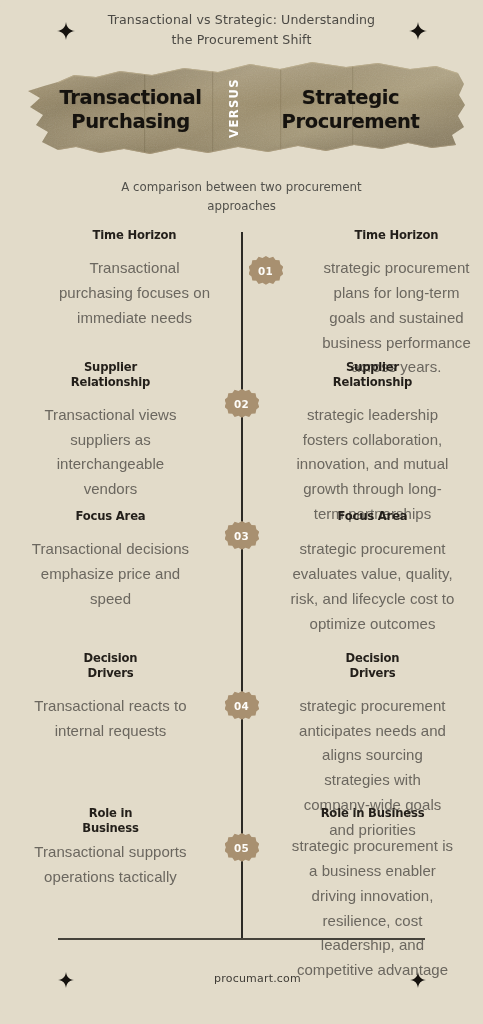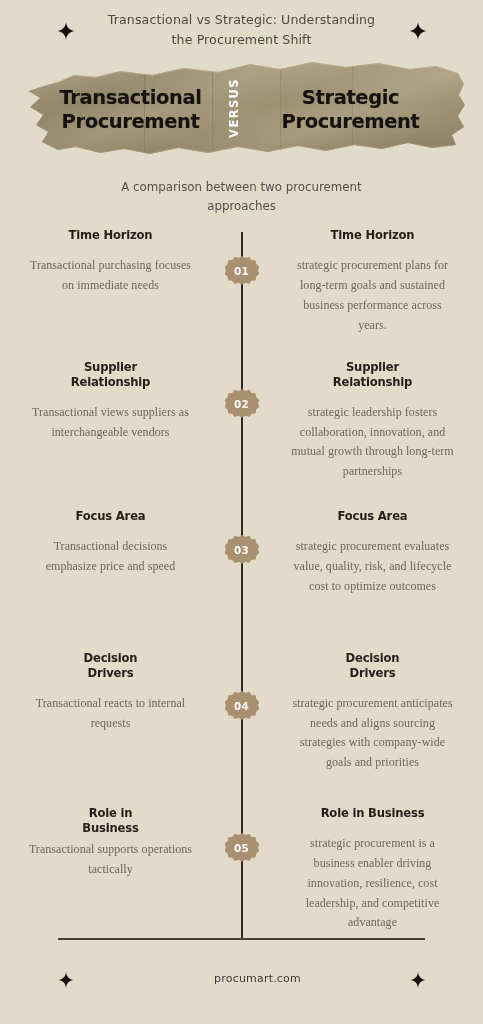--- a/index.html
+++ b/index.html
@@ -162,22 +162,22 @@
     font-weight: bold;
     font-size: 11.6px;
     line-height: 1.28;
     letter-spacing: -0.2px;
     color: #231f1a;
     margin-bottom: 13px;
     white-space: pre-line;
   }
 
   .col p {
-    font-family: Liberation Serif, serif;
-    font-size: 12px;
+    font-family: Liberation Sans, sans-serif;
+    font-size: 15px;
     line-height: 1.66;
     color: #6b675f;
     letter-spacing: 0.05px;
   }
 
   
   .badge {
     position: absolute;
     width: 34px;
     height: 34px;
@@ -283,34 +283,34 @@
           <path d="M46,29 L62,22 L84,24 L108,18 L140,22 L172,15 L206,19 L238,11 L268,16 L300,9
                    L334,14 L366,10 L398,16 L424,13 L446,20" fill="none" stroke="#c4b694" stroke-width="2" opacity="0.55"></path>
           <path d="M46,97 L64,94 L88,100 L112,96 L138,101 L166,95 L196,100 L226,94 L256,99
                    L286,93 L314,98 L342,92 L370,96 L396,90 L420,95 L444,92" fill="none" stroke="#b7a788" stroke-width="2" opacity="0.45"></path>
         </g>
       </svg>
     </div>
 
     <div class="banner-inner">
       <div class="banner-side banner-left">Transactional
-Procurement</div>
+Purchasing</div>
       <div class="versus">VERSUS</div>
       <div class="banner-side banner-right">Strategic
 Procurement</div>
     </div>
   </div>
 
   <div class="subtitle">A comparison between two procurement approaches</div>
 
   <div class="timeline-line"></div>
 
   <div class="rows">
 
-    <div class="row" style="top:0px;">
+    <div class="row" style="top:0px;padding-left:24px;">
       <div class="col col-left">
         <h3>Time Horizon</h3>
         <p>Transactional purchasing focuses on immediate needs</p>
       </div>
       <div class="mid">
         <div class="badge" style="top:26px;">
           <svg viewBox="0 0 40 40">
             <path d="M20 1 L24.4 3.6 L29.2 2.1 L32.2 6.1 L37.2 6.6 L38.2 11.5 L42 14.6 L40.3 19.3
                      L42 24 L38.2 27.1 L37.2 32 L32.2 32.5 L29.2 36.5 L24.4 35 L20 37.6 L15.6 35
                      L10.8 36.5 L7.8 32.5 L2.8 32 L1.8 27.1 L-2 24 L-0.3 19.3 L-2 14.6 L1.8 11.5
@@ -348,21 +348,21 @@
         <p>strategic leadership fosters collaboration, innovation, and mutual growth through long-term partnerships</p>
       </div>
     </div>
 
     <div class="row" style="top:281px;">
       <div class="col col-left">
         <h3>Focus Area</h3>
         <p>Transactional decisions emphasize price and speed</p>
       </div>
       <div class="mid">
-        <div class="badge" style="top:24px;">
+        <div class="badge" style="top:10px;">
           <svg viewBox="0 0 40 40">
             <path d="M20 1 L24.4 3.6 L29.2 2.1 L32.2 6.1 L37.2 6.6 L38.2 11.5 L42 14.6 L40.3 19.3
                      L42 24 L38.2 27.1 L37.2 32 L32.2 32.5 L29.2 36.5 L24.4 35 L20 37.6 L15.6 35
                      L10.8 36.5 L7.8 32.5 L2.8 32 L1.8 27.1 L-2 24 L-0.3 19.3 L-2 14.6 L1.8 11.5
                      L2.8 6.6 L7.8 6.1 L10.8 2.1 L15.6 3.6 Z" transform="translate(0,0) scale(0.93) translate(1.4,1.4)" fill="#a89070"></path>
           </svg>
           <div class="badge-num">03</div>
         </div>
       </div>
       <div class="col col-right">

